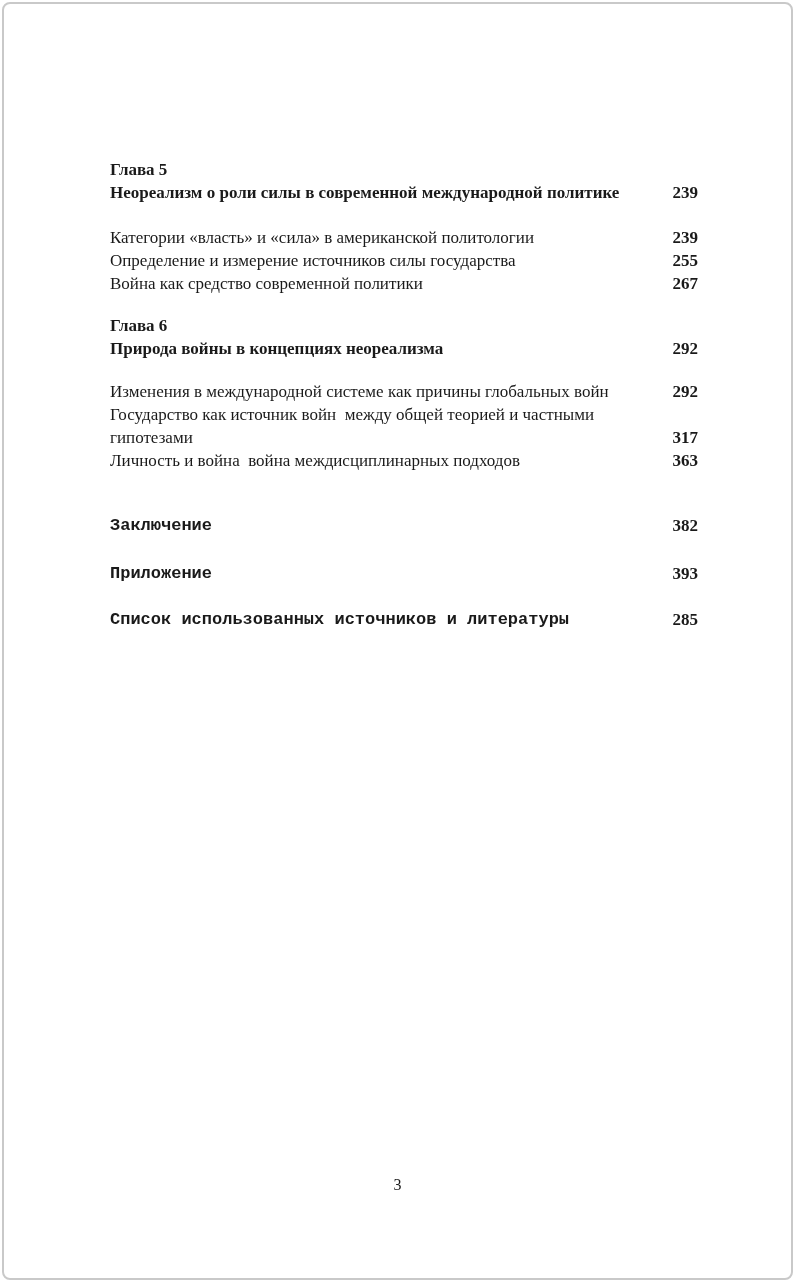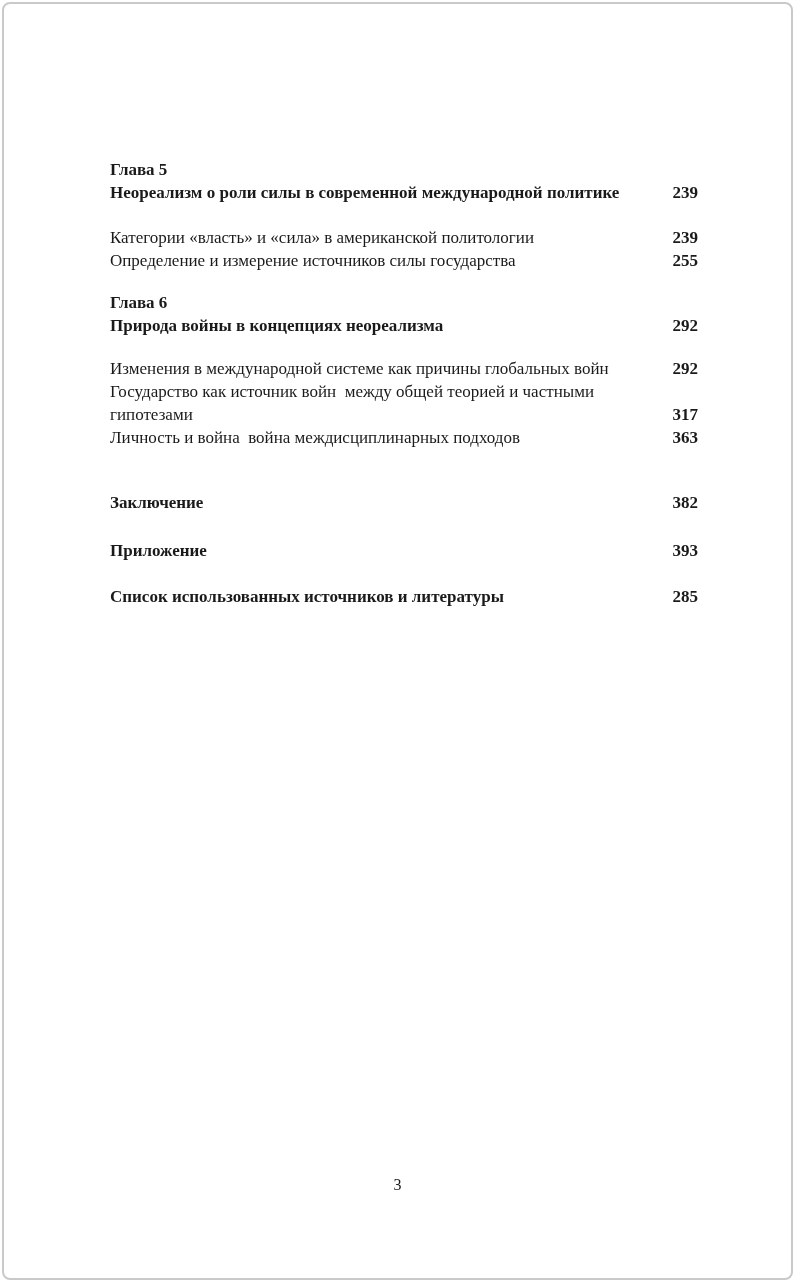--- a/index.html
+++ b/index.html
@@ -58,20 +58,21 @@
     margin-top: 22px;
   }
   .section-2 {
     margin-top: 19px;
   }
   .section-2 .entries {
     margin-top: 20px;
   }
   .back-item .title {
     font-weight: bold;
+    font-family: Liberation Mono, monospace;
   }
   .back-1 { margin-top: 42px; }
   .back-2 { margin-top: 25px; }
   .back-3 { margin-top: 23px; }
   .page-number {
     position: absolute;
     left: 0;
     right: 0;
     top: 1176px;
     text-align: center;
@@ -92,20 +93,24 @@
       <span class="page">239</span>
     </div>
     <div class="entries">
       <div class="row entry">
         <span class="title">Категории «власть» и «сила» в американской политологии</span>
         <span class="page">239</span>
       </div>
       <div class="row entry">
         <span class="title">Определение и измерение источников силы государства</span>
         <span class="page">255</span>
+      </div>
+      <div class="row entry">
+        <span class="title">Война как средство современной политики</span>
+        <span class="page">267</span>
       </div>
     </div>
   </div>
 
   <div class="section section-2">
     <div class="chapter-label">Глава 6</div>
     <div class="row chapter-title">
       <span class="title">Природа войны в концепциях неореализма</span>
       <span class="page">292</span>
     </div>

